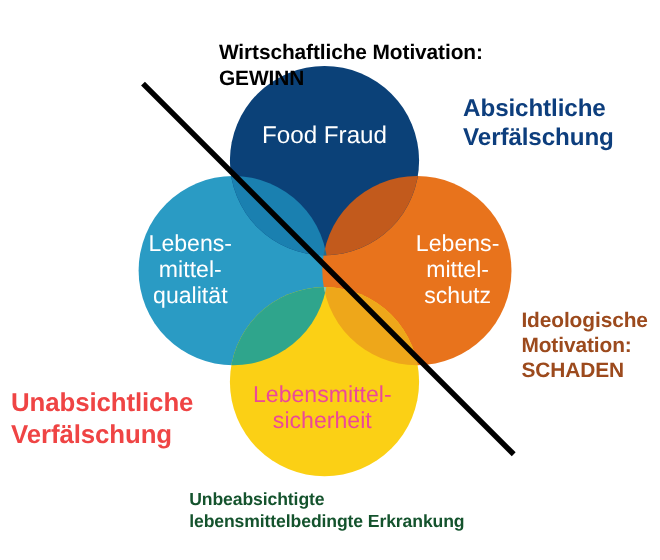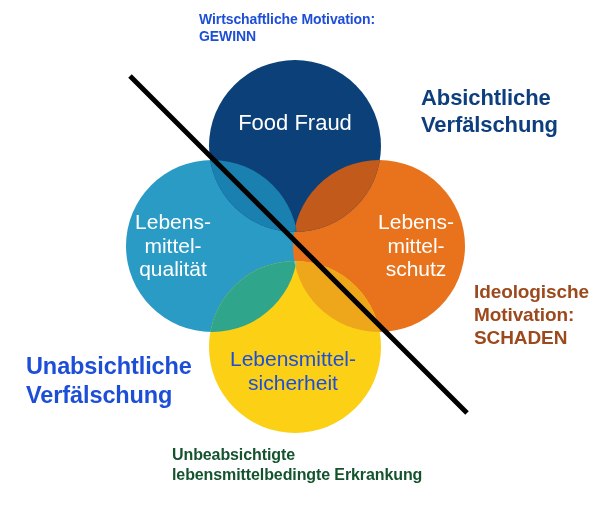--- a/index.html
+++ b/index.html
@@ -25,42 +25,41 @@
   .lbl {
     position: absolute;
     font-weight: bold;
     line-height: 1.22;
     white-space: pre-line;
     letter-spacing: -0.1px;
   }
   
   #label-economic-motivation {
     left: 199px;
-    top: 11px;
-    font-size: 14px;
-    color: #1d4ed8;
+    top: 37px;
+    font-size: 19px;
+    color: #000000;
   }
   #label-intentional {
     left: 421px;
     top: 85px;
     font-size: 22px;
     color: #0d3e7d;
   }
   #label-ideological-motivation {
     left: 474px;
     top: 280px;
     font-size: 19px;
     color: #9c4a1d;
   }
   #label-unintentional {
     left: 10px;
     top: 352px;
     font-size: 23.5px;
-    color: #1d4ed8;
-    margin-left: 16px;
+    color: #ef4444;
   }
   #label-foodborne-illness {
     left: 172px;
     top: 445px;
     font-size: 16px;
     color: #14532d;
   }
   
   .circle-label {
     position: absolute;
@@ -88,21 +87,21 @@
     top: 210px;
     width: 116px;
     font-size: 21px;
     color: #ffffff;
   }
   #label-food-safety {
     left: 200px;
     top: 347px;
     width: 186px;
     font-size: 21px;
-    color: #1d4ed8;
+    color: #ec4899;
   }
 </style>
 </head>
 <body>
 
 <svg id="diagram" viewBox="0 0 600 509" width="600" height="509" xmlns="http://www.w3.org/2000/svg">
 
   <defs>
 
     <clipPath id="clip-fraud">

